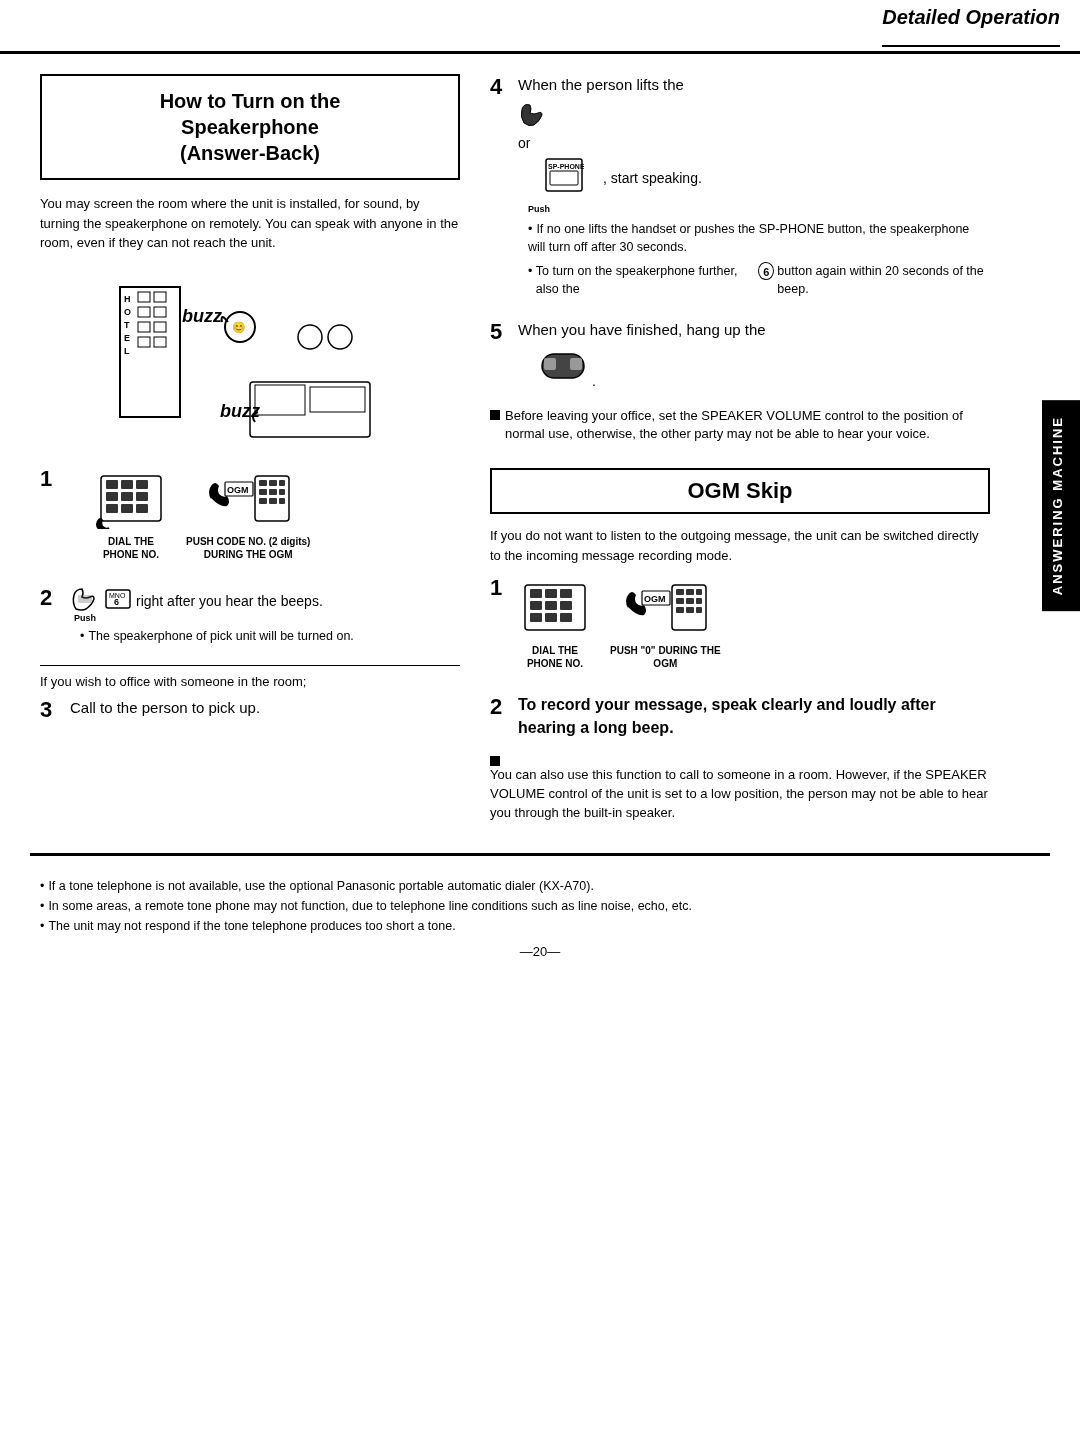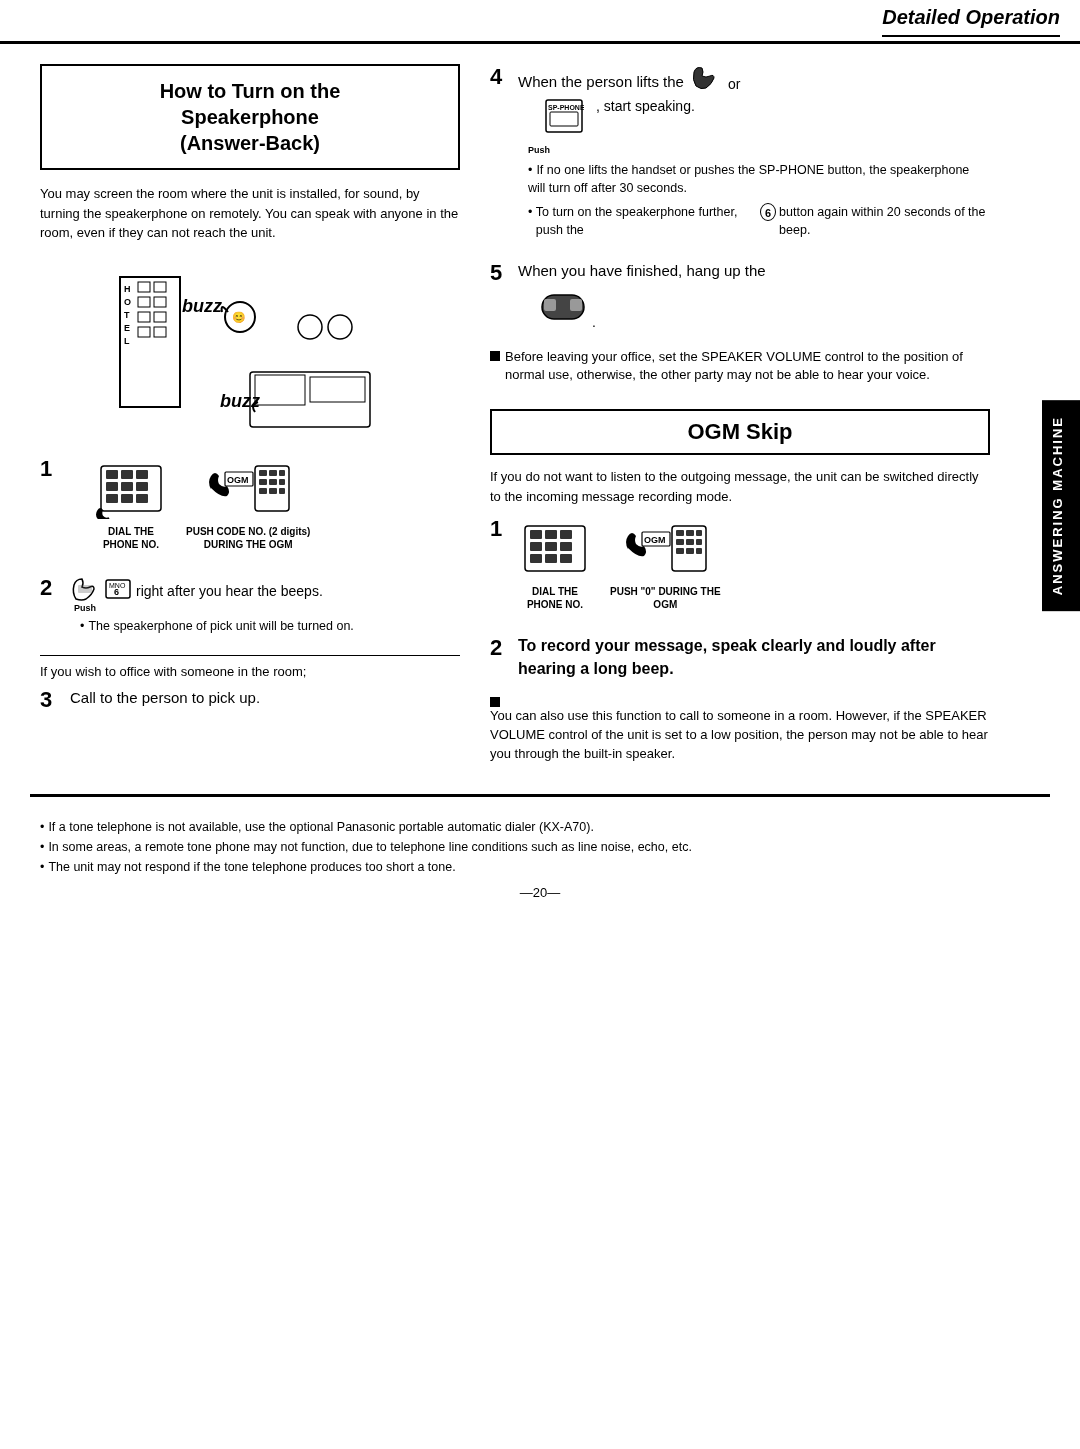--- a/index.html
+++ b/index.html
@@ -20,21 +20,21 @@
       align-items: center;
       padding: 6px 20px 0 0;
       border-bottom: 3px solid #000;
       padding-bottom: 4px;
     }
     .header-title {
       font-style: italic;
       font-weight: bold;
       font-size: 20px;
       border-bottom: 2px solid #000;
-      padding-bottom: 6px;
+      padding-bottom: 16px;
     }
 
     
     .side-tab {
       position: absolute;
       right: 0;
       top: 400px;
       width: 38px;
       background: #000;
       color: #fff;
@@ -161,22 +161,22 @@
       flex: 1;
     }
     .right-step-text {
       font-size: 15px;
       line-height: 1.4;
     }
 
     
     .sp-phone-row {
       display: flex;
-      align-items: flex-start;
-      gap: 12px;
+      align-items: center;
+      gap: 19px;
       margin: 6px 0 6px 26px;
       font-size: 13px;
     }
 
     
     .sq-bullet {
       display: inline-block;
       width: 10px;
       height: 10px;
       background: #000;
@@ -418,21 +418,21 @@
       </div>
     </div>
 
   </div>
 
   <div class="right-col">
 
     <div class="right-step">
       <span class="right-step-num">4</span>
       <div class="right-step-content">
-        <div style="display:flex;align-items:flex-end;gap:6px;flex-wrap:wrap;">
+        <div style="display:flex;align-items:flex-start;gap:6px;flex-wrap:wrap;flex-direction:column;">
           <span class="right-step-text">When the person lifts the</span>
 
           <svg width="32" height="28" viewBox="0 0 32 28">
             <path d="M6,22 Q2,16 4,8 Q6,2 12,4 Q14,8 12,12 Q16,14 20,12 Q24,10 24,14 Q22,20 16,24 Q11,26 6,22Z" fill="#333" stroke="#000" stroke-width="1"></path>
           </svg>
           <span style="font-size:14px;">or</span>
         </div>
 
         <div class="sp-phone-row">
           <div>
@@ -441,21 +441,21 @@
               <text x="4" y="12" font-size="7" font-weight="bold">SP-PHONE</text>
               <rect x="6" y="14" width="28" height="14" rx="1" fill="none" stroke="#000" stroke-width="1"></rect>
             </svg>
           </div>
           <span style="font-size:14px;">, start speaking.</span>
         </div>
         <div style="font-size:9px;font-weight:bold;margin-left:10px;margin-bottom:6px;">Push</div>
         <p class="bullet-note">If no one lifts the handset or pushes the SP-PHONE button, the speakerphone will turn off after 30 seconds.</p>
         <div style="display:flex;align-items:flex-start;font-size:12.5px;line-height:1.45;margin-left:10px;margin-bottom:6px;">
           <span>•&nbsp;</span>
-          <span>To turn on the speakerphone further, push the</span>
+          <span>To turn on the speakerphone further, also the</span>
           <span class="btn6" style="margin:0 3px;">6</span>
           <span>button again within 20 seconds of the beep.</span>
         </div>
       </div>
     </div>
 
     <div class="right-step">
       <span class="right-step-num">5</span>
       <div class="right-step-content">
         <div style="display:flex;align-items:center;gap:6px;">

